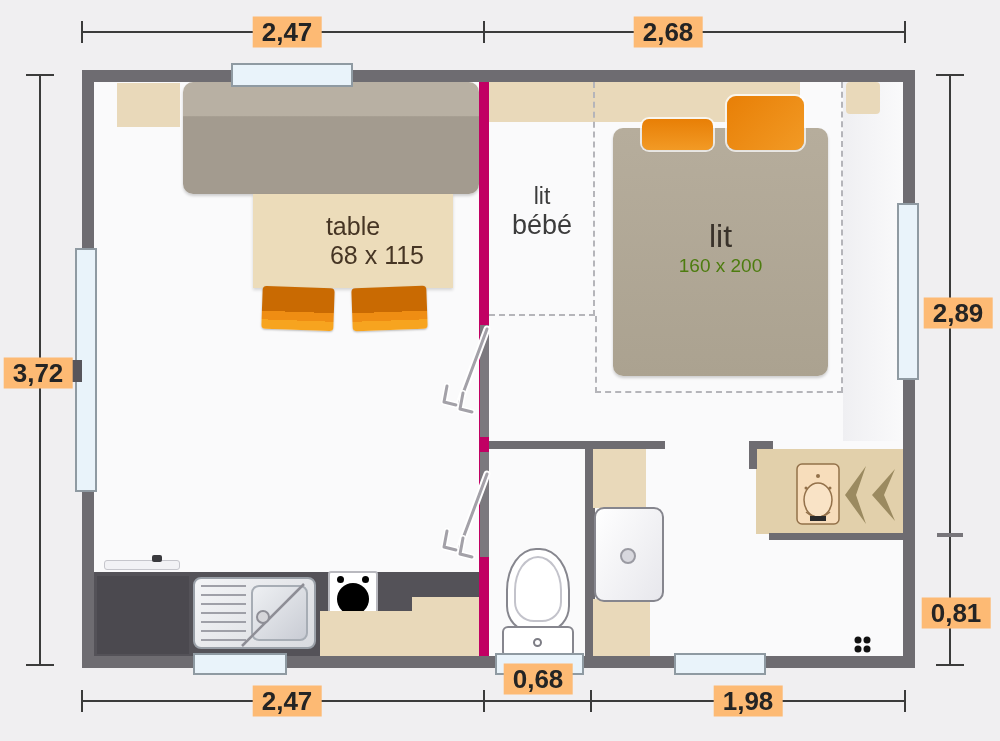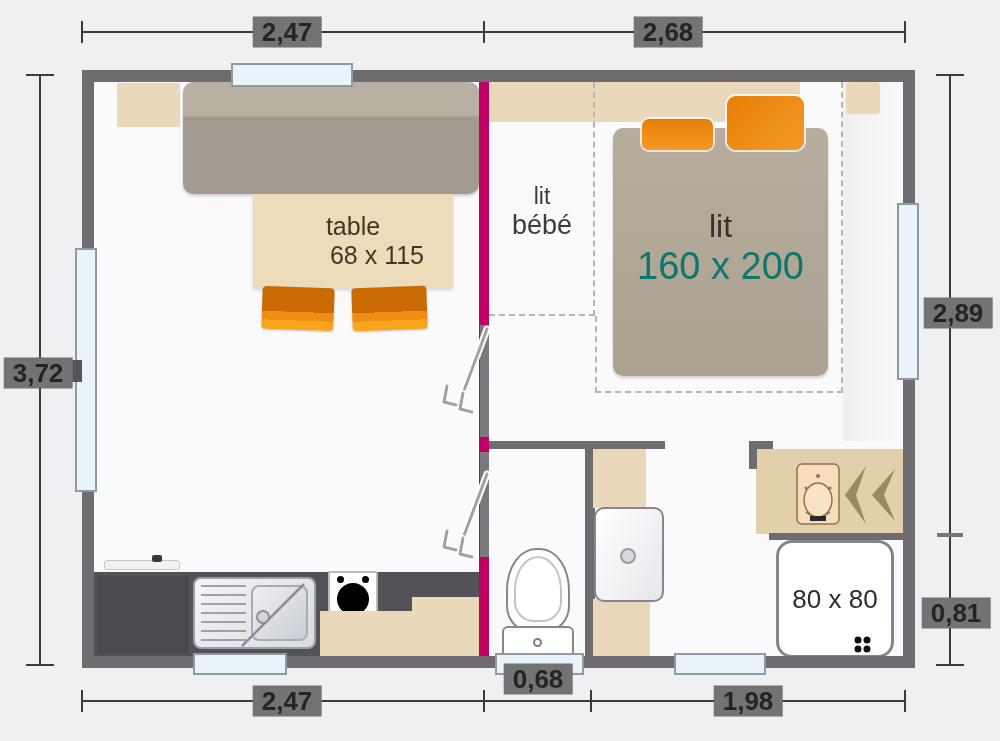--- a/index.html
+++ b/index.html
@@ -5,21 +5,21 @@
   html,body{margin:0;padding:0;background:#f0eff1;}
   #canvas{position:relative;width:1000px;height:741px;background:#f0eff1;overflow:hidden;
           font-family:"Liberation Sans",sans-serif;}
   .abs{position:absolute;}
   .wall{position:absolute;background:#6e6c71;}
   .floor{position:absolute;background:#fafafb;}
   .window{position:absolute;background:#e9f3fa;border:2px solid #8f9aa2;box-sizing:border-box;}
   .beige{position:absolute;background:#e9d9ba;}
   .dim-line{position:absolute;background:#3b3b3b;}
   .dim-tick{position:absolute;background:#3b3b3b;}
-  .dim-label{position:absolute;transform:translate(-50%,-50%);background:#737373;
+  .dim-label{position:absolute;transform:translate(-50%,-50%);background:#fdba74;
              padding:0 9px;font-weight:bold;font-size:26px;color:#242424;white-space:nowrap;}
   .room-label{color:#3c3c3c;text-align:center;}
   .dashed{position:absolute;box-sizing:border-box;}
   .taupe{background:#aca393;}
   .fixture{position:absolute;background:#fff;border:2.5px solid #86868e;box-sizing:border-box;}
 </style>
 </head>
 <body>
 
 <div id="canvas">
@@ -60,21 +60,21 @@
   <div class="beige" style="left:489px;top:82px;width:311px;height:40px;"></div>
   <div class="beige" style="left:846px;top:82px;width:34px;height:32px;border-radius:4px;"></div>
   <div class="abs taupe" style="left:613px;top:128px;width:215px;height:248px;border-radius:10px;
        background:linear-gradient(#b6ad9c,#aba290);box-shadow:0 2px 3px rgba(0,0,0,.18);"></div>
   <div class="abs" style="left:642px;top:119px;width:71px;height:31px;border-radius:7px;
        background:linear-gradient(#e87f06,#f29a25);box-shadow:0 0 0 2px rgba(255,255,255,.75),0 1px 2px rgba(0,0,0,.25);"></div>
   <div class="abs" style="left:727px;top:96px;width:77px;height:54px;border-radius:9px;
        background:linear-gradient(135deg,#e87f06,#f29a25);box-shadow:0 0 0 2px rgba(255,255,255,.75),0 1px 2px rgba(0,0,0,.25);"></div>
   <div class="abs" style="left:613px;top:200px;width:215px;height:95px;display:flex;flex-direction:column;align-items:center;justify-content:center;">
     <span class="room-label" style="font-size:32px;color:#39322a;">lit</span>
-    <span class="room-label" style="font-size:38px;color:#0f766e;">160 x 200</span>
+    <span class="room-label" style="font-size:19px;color:#4d7c0f;">160 x 200</span>
   </div>
 
   <div class="dashed" style="left:489px;top:82px;width:106px;height:234px;
        border-right:2px dashed #b5b5ba;border-bottom:2px dashed #b5b5ba;"></div>
   <div class="dashed" style="left:595px;top:82px;width:248px;height:311px;
        border-right:2px dashed #b5b5ba;border-bottom:2px dashed #b5b5ba;"></div>
   <div class="dashed" style="left:595px;top:316px;width:0;height:77px;border-left:2px dashed #b5b5ba;"></div>
   <div class="abs room-label" style="left:489px;top:183px;width:106px;">
     <div style="font-size:23px;">lit</div>
     <div style="font-size:27px;">bébé</div>
@@ -89,24 +89,20 @@
 
   <div class="wall" style="left:585px;top:449px;width:10px;height:207px;"></div>
   <div class="beige" style="left:593px;top:449px;width:53px;height:59px;"></div>
   <div class="beige" style="left:593px;top:599px;width:57px;height:57px;"></div>
   <div class="fixture" style="left:594px;top:507px;width:70px;height:95px;border-radius:10px;
        background:linear-gradient(120deg,#ffffff,#e7e7ec);"></div>
   <div class="abs" style="left:620px;top:548px;width:16px;height:16px;border:2px solid #9a9aa2;border-radius:50%;box-sizing:border-box;background:#d8d8de;"></div>
 
   <div class="abs" style="left:756px;top:449px;width:149px;height:85px;background:#e2d0ab;"></div>
   <div class="wall" style="left:769px;top:533px;width:136px;height:7px;"></div>
-  <div class="abs" style="left:776px;top:540px;width:118px;height:118px;background:#fff;
-       border:3px solid #84848c;border-radius:16px;box-sizing:border-box;display:flex;align-items:center;justify-content:center;">
-    <span class="room-label" style="font-size:26px;color:#2d2d2d;">80 x 80</span>
-  </div>
 
   <div class="abs" style="left:479px;top:82px;width:10px;height:574px;background:#c10063;"></div>
   <div class="abs" style="left:480px;top:325px;width:9px;height:112px;background:#7b797e;"></div>
   <div class="abs" style="left:480px;top:452px;width:9px;height:105px;background:#7b797e;"></div>
   <div class="wall" style="left:489px;top:441px;width:176px;height:8px;"></div>
   <div class="wall" style="left:749px;top:441px;width:24px;height:8px;"></div>
   <div class="wall" style="left:749px;top:441px;width:8px;height:28px;"></div>
 
   <div class="wall" style="left:82px;top:70px;width:833px;height:12px;"></div>
   <div class="wall" style="left:82px;top:656px;width:833px;height:12px;"></div>

